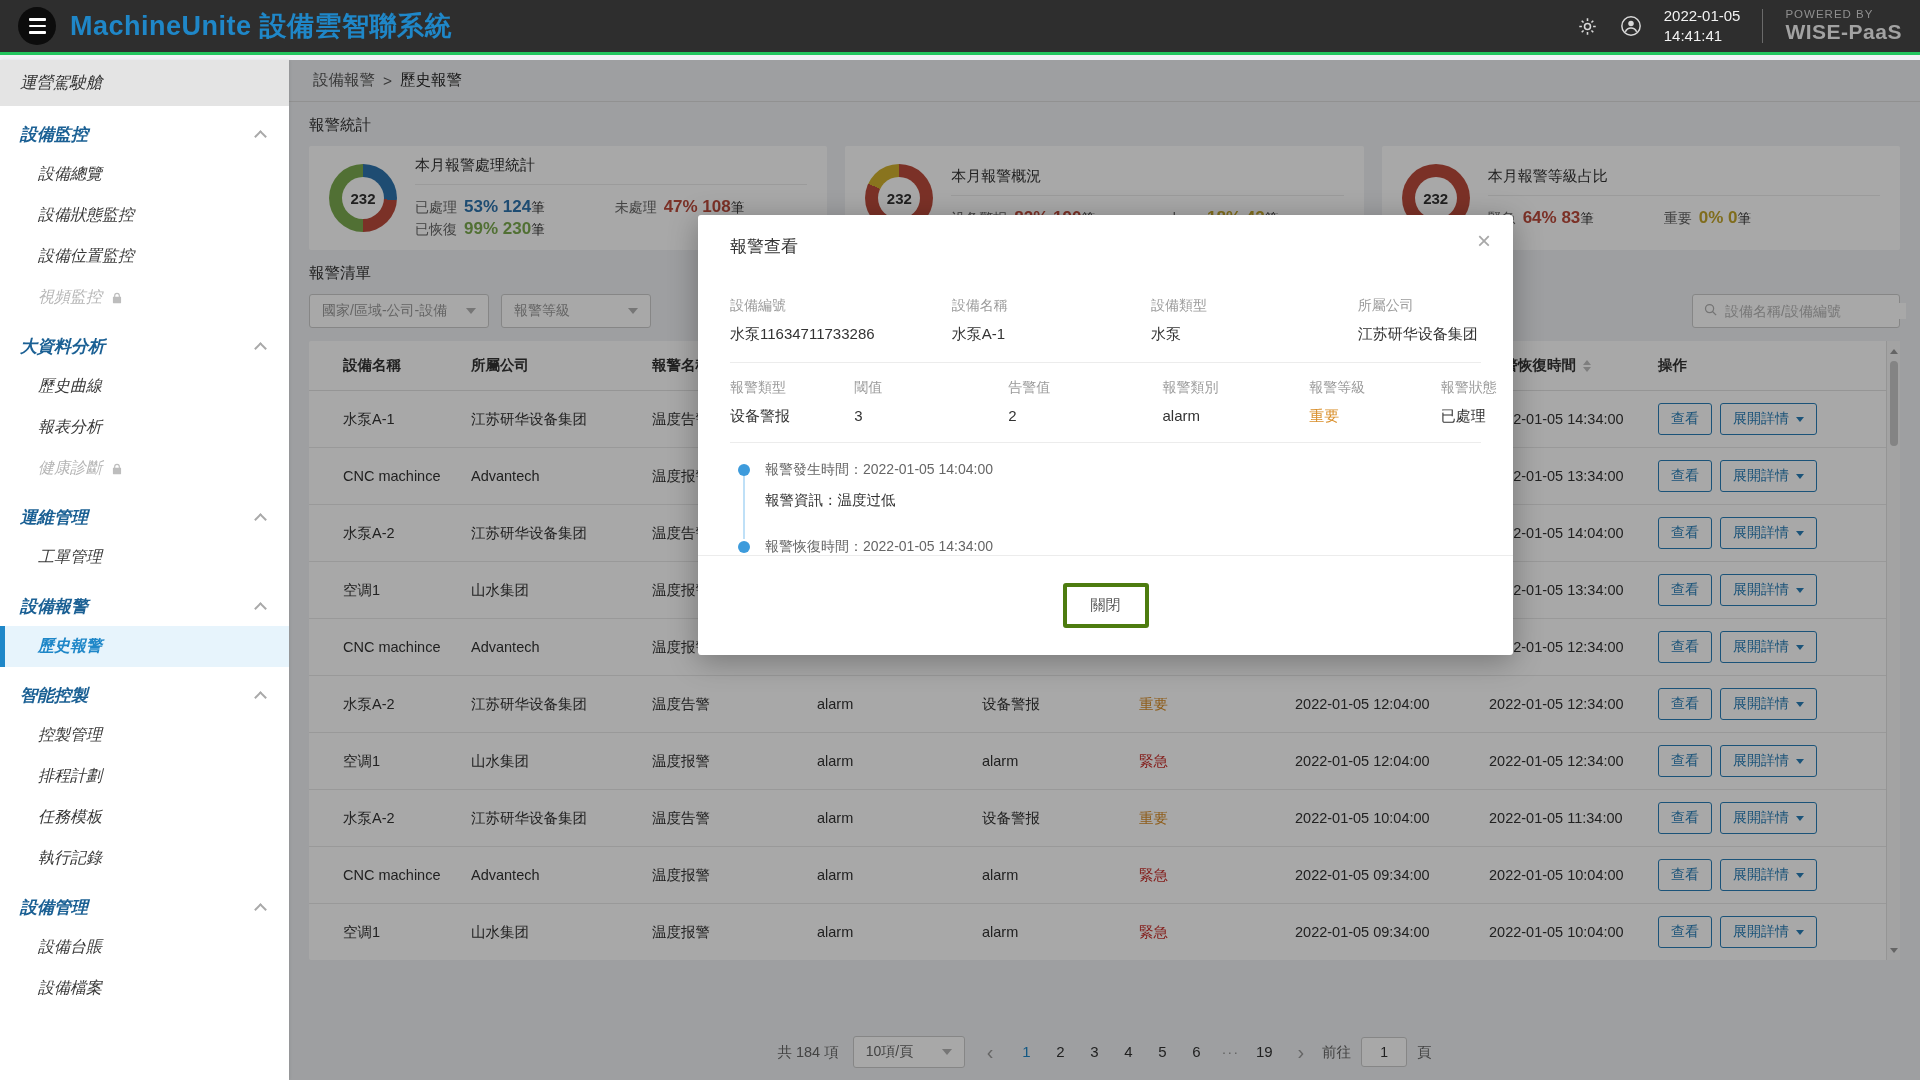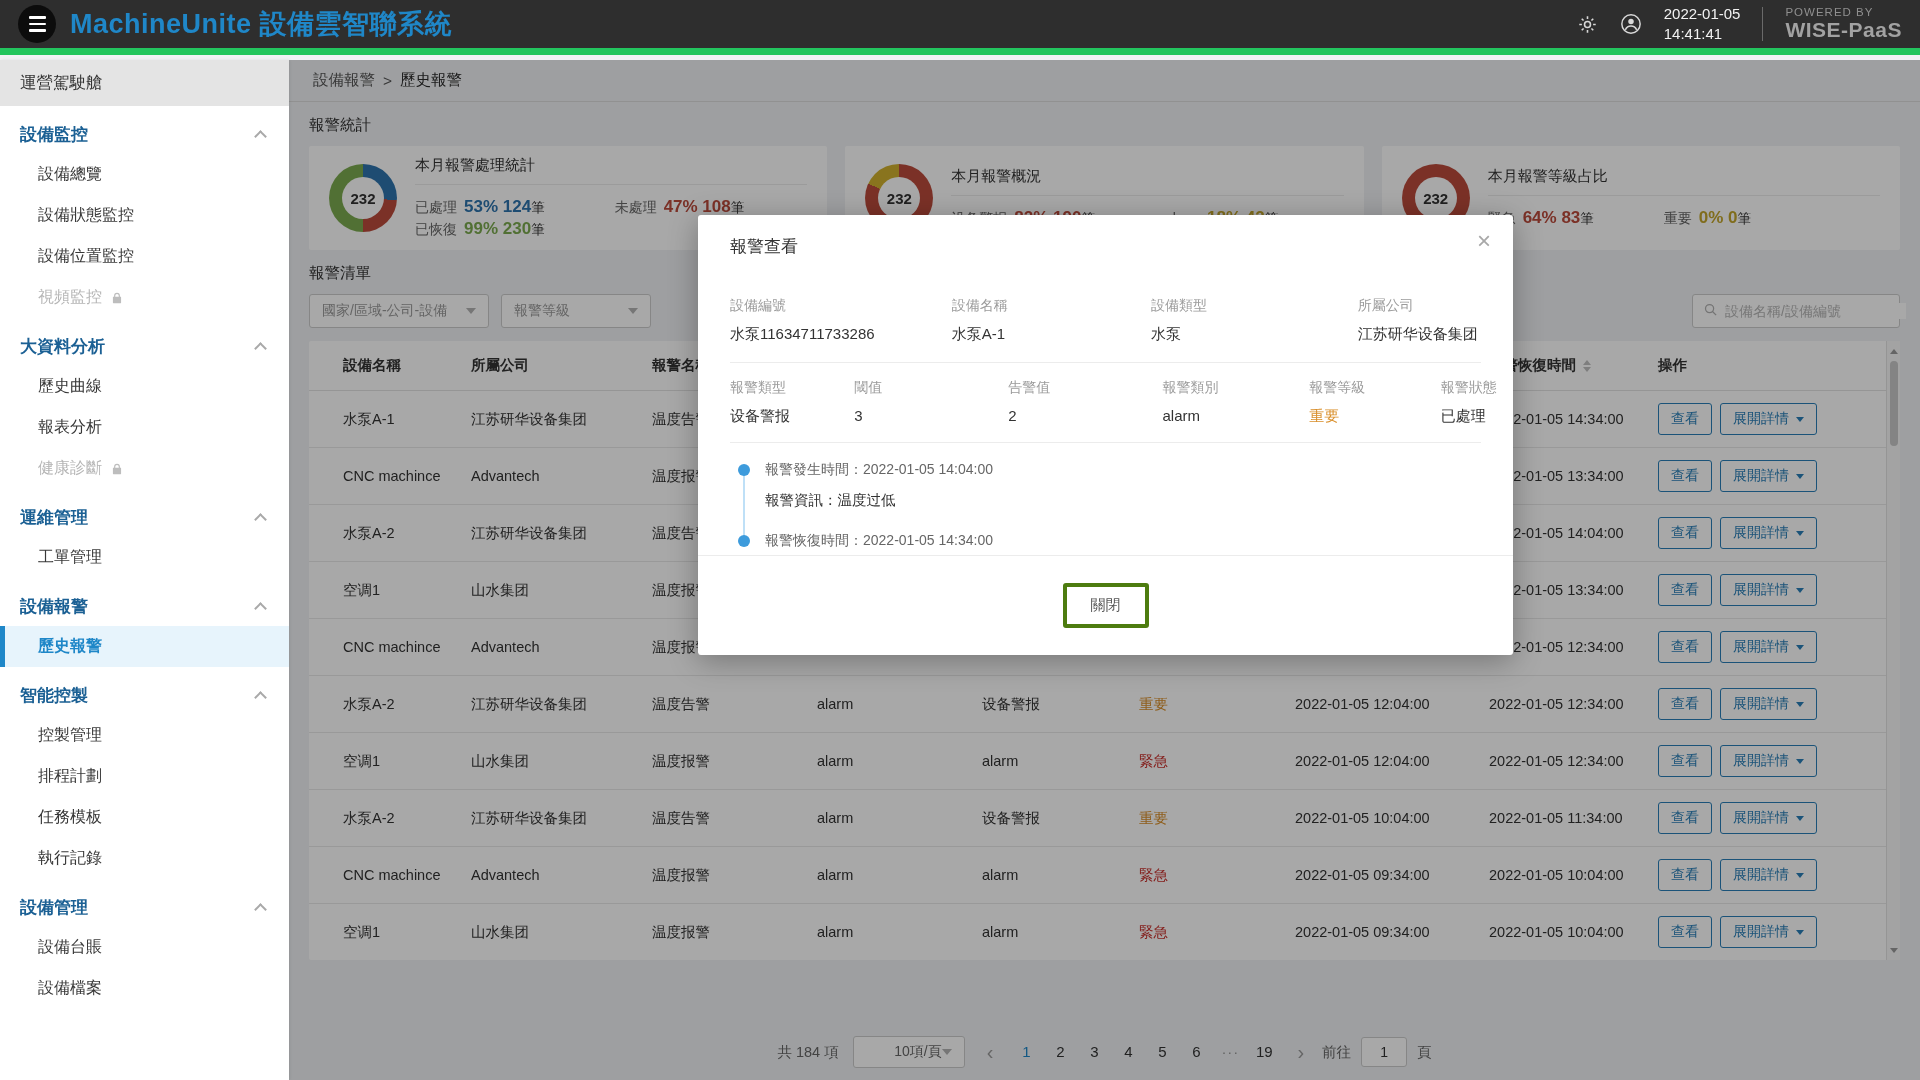--- a/index.html
+++ b/index.html
@@ -1,32 +1,32 @@
 <!DOCTYPE html>
 <html><head>
 <meta charset="utf-8">
 <style>
   * { box-sizing: border-box; margin: 0; padding: 0; }
   html,body { width:1920px; height:1080px; overflow:hidden; font-family:"Liberation Sans","DejaVu Sans",sans-serif; background:#f0f2f5; }
   .app { position:relative; width:1920px; height:1080px; }
 
   
-  header { position:absolute; top:0; left:0; right:0; height:55px; background:#2e2e2e; border-bottom:7px solid #22c55e; display:flex; align-items:center; padding:10px 18px; z-index:20; }
+  header { position:absolute; top:0; left:0; right:0; height:55px; background:#2e2e2e; border-bottom:3px solid #22c55e; display:flex; align-items:center; padding:10px 18px; z-index:20; }
   .hamb { width:38px; height:38px; border-radius:50%; background:#0c0c0c; display:flex; flex-direction:column; align-items:center; justify-content:center; gap:4px; cursor:pointer; }
   .hamb span { width:17px; height:2.5px; background:#fff; border-radius:1px; }
   .logo { color:#1f87c8; font-size:27px; font-weight:bold; margin-left:14px; letter-spacing:0.5px; white-space:nowrap; }
   .h-right { margin-left:auto; display:flex; align-items:center; gap:22px; }
   .hicon { display:flex; align-items:center; cursor:pointer; }
   .dt { color:#f2f2f2; font-size:15px; line-height:1.35; text-align:left; }
   .vdiv { width:1px; height:34px; background:#6a6a6a; }
   .pow1 { color:#8f8f8f; font-size:11.5px; letter-spacing:1px; }
   .pow2 { color:#a2a2a2; font-size:21px; font-weight:bold; letter-spacing:0.5px; }
 
   
-  aside { position:absolute; top:60px; left:0; bottom:0; width:289px; background:#fff; box-shadow:1px 0 3px rgba(0,0,0,0.08); z-index:10; overflow:hidden; }
+  aside { position:absolute; top:60px; left:0; bottom:0; width:289px; background:#fff; box-shadow:1px 0 3px rgba(0,0,0,0.08); z-index:10; overflow:hidden;font-style:italic; }
   .side-top { height:46px; background:#e4e4e4; display:flex; align-items:center; padding-left:20px; font-size:16.5px; color:#333; cursor:pointer; }
   .side-sec { display:flex; align-items:center; justify-content:space-between; padding:17px 24px 8px 20px; cursor:pointer; }
   .sec-lbl { color:#1b6094; font-size:17px; font-weight:bold; }
   .chev { width:9px; height:9px; border-left:2px solid #a9a9a9; border-top:2px solid #a9a9a9; transform:rotate(45deg); margin-top:4px; }
   .side-item { display:flex; align-items:center; gap:8px; padding:10px 0 10px 38px; font-size:16px; color:#383838; cursor:pointer; white-space:nowrap; position:relative; }
   .side-item.locked { color:#b5b5b5; cursor:default; }
   .side-item.active { background:#e7f4fc; color:#1f87c8; font-weight:bold; }
   .side-item.active::before { content:""; position:absolute; left:0; top:0; bottom:0; width:5px; background:#1f87c8; }
   .lock { display:flex; align-items:center; }
 
@@ -72,21 +72,21 @@
   .caret-dn-sm { width:0; height:0; border-left:4px solid transparent; border-right:4px solid transparent; border-top:5px solid #2a7fb8; }
   .vscroll { position:absolute; top:0; right:0; bottom:0; width:14px; background:#f7f7f7; border-left:1px solid #e3e3e3; }
   .vscroll .arr { position:absolute; left:0; right:0; height:16px; display:flex; align-items:center; justify-content:center; }
   .vscroll .arr.up { top:2px; } .vscroll .arr.down { bottom:2px; }
   .vscroll .arr i { width:0; height:0; border-left:4px solid transparent; border-right:4px solid transparent; }
   .vscroll .arr.up i { border-bottom:5px solid #9a9a9a; }
   .vscroll .arr.down i { border-top:5px solid #9a9a9a; }
   .vscroll .thumb { position:absolute; top:20px; left:3px; width:8px; height:85px; background:#c8c8c8; border-radius:4px; }
 
   .pagination { position:absolute; bottom:12px; left:0; right:0; display:flex; align-items:center; justify-content:center; gap:10px; font-size:14.5px; color:#666; }
-  .select.small { width:112px; height:32px; color:#666; margin:0 4px;justify-content:flex-end; }
+  .select.small { width:112px; height:32px; color:#666; margin:0 4px; }
   .pg-arrow { color:#999; font-size:20px; padding:0 8px; cursor:pointer; line-height:1; }
   .pg-pages { display:inline-flex; gap:4px; }
   .pg-num { width:30px; height:30px; line-height:30px; text-align:center; color:#333; font-size:15px; cursor:pointer; }
   .pg-num.active { color:#1f87c8; }
   .pg-num.dots { color:#999; cursor:default; letter-spacing:1px; }
   .pg-input { width:46px; height:30px; border:1px solid #ccc; border-radius:3px; text-align:center; font-size:14px; color:#333; outline:none; font-family:inherit; }
 
   
   .overlay { position:absolute; top:60px; left:289px; right:0; bottom:0; background:rgba(0,0,0,0.34); z-index:50; }
   .modal { position:absolute; left:698px; top:215px; width:815px; height:440px; background:#fff; border-radius:3px; box-shadow:0 6px 30px rgba(0,0,0,0.3); z-index:100; }
@@ -95,21 +95,21 @@
   .m-body { padding:0 32px; }
   .m-grid { display:grid;gap:19px; }
   .g1 { grid-template-columns:27% 24% 25% 24%; margin-top:34px; padding-bottom:18px; border-bottom:1px solid #ececec; }
   .g2 { grid-template-columns:14% 18% 18% 17% 15% 18%; margin-top:16px; padding-bottom:16px; border-bottom:1px solid #ececec; }
   .m-lbl { font-size:14px; color:#9b9b9b; margin-bottom:10px; }
   .m-val { font-size:15px; color:#333; }
   .m-timeline { position:relative; margin:18px 0 0 8px; }
   .tl-line { position:absolute; left:5px; top:14px; height:64px; width:2px; background:#bfe0f7; }
   .tl-ev { display:flex; align-items:center; gap:15px; font-size:14px; color:#666; position:relative; }
   .tl-ev + .tl-info { margin:12px 0 0 27px; font-size:14.5px; color:#333; }
-  .tl-ev.second { margin-top:22px; }
+  .tl-ev.second { margin-top:28px; }
   .tl-dot { width:12px; height:12px; border-radius:50%; background:#3d9bdc; flex:none; }
   .m-footer { position:absolute; left:0; right:0; bottom:0; height:100px; border-top:1px solid #ececec; display:flex; align-items:center; justify-content:center; }
   .m-btn { padding:9px 24px; background:#fff; border:4px solid #4d7c0f; border-radius:3px; color:#555; font-size:15px; font-family:inherit; cursor:pointer; }
 </style>
 </head>
 <body>
 
 <div class="app">
 
   <header>

